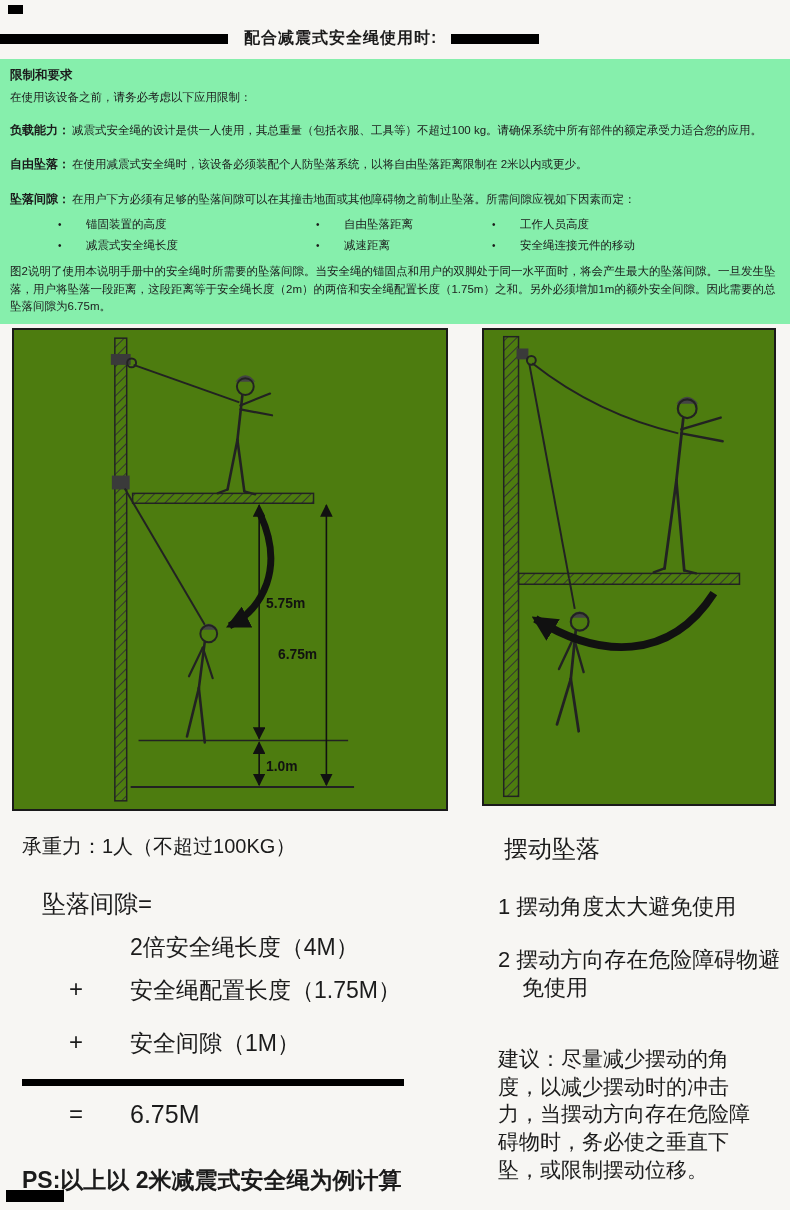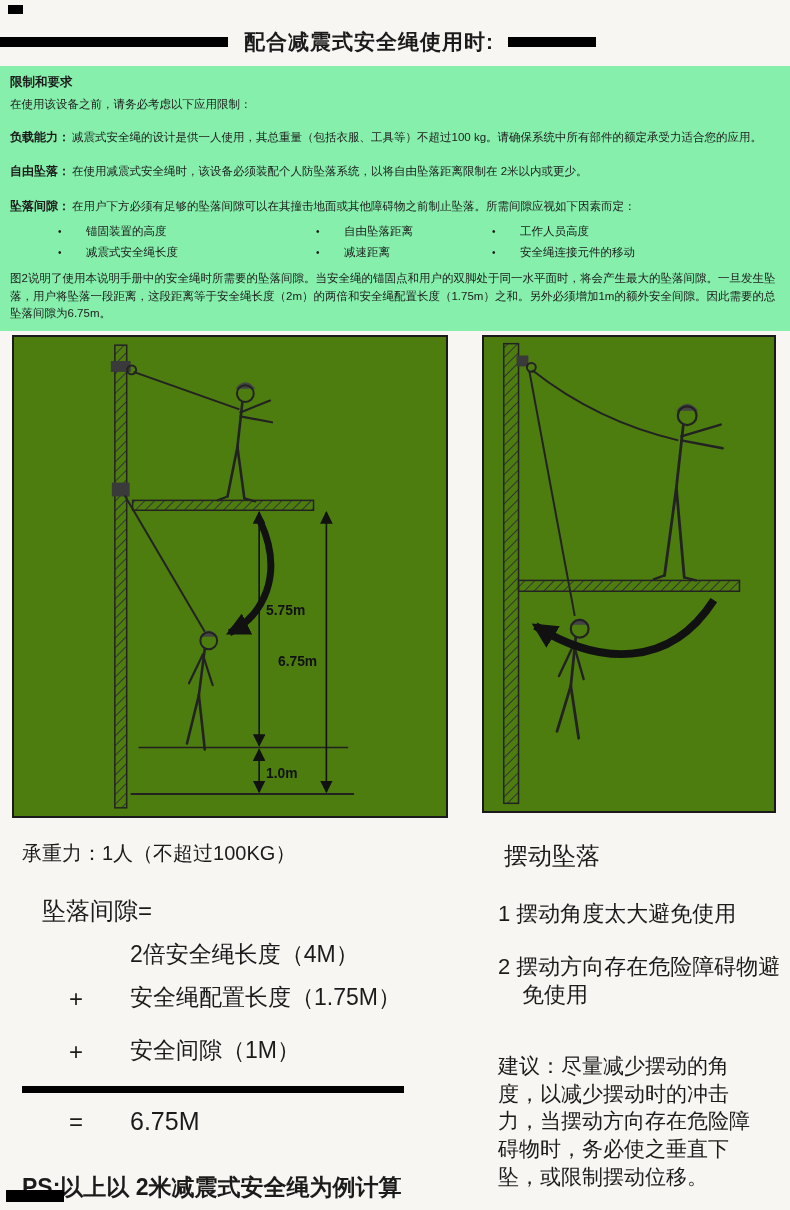--- a/index.html
+++ b/index.html
@@ -9,42 +9,42 @@
     background:#f7f6f3; color:#1b1b1b;
     font-family:"Liberation Sans","DejaVu Sans",sans-serif;
   }
   .corner-mark-top { position:absolute; top:5px; left:8px; width:15px; height:9px; background:#000; }
   .corner-mark-bottom { position:absolute; bottom:8px; left:6px; width:58px; height:12px; background:#000; }
 
   .title-row { display:flex; align-items:center; padding-top:28px; }
   .title-bar { height:10px; background:#000; }
   .title-bar.left { width:228px; }
   .title-bar.right { width:88px; }
-  h1.title { font-size:21px; font-weight:bold; margin:0 14px 0 16px; letter-spacing:1px; white-space:nowrap; }
+  h1.title { font-size:16px; font-weight:bold; margin:0 14px 0 16px; letter-spacing:1px; white-space:nowrap; }
 
   .restrictions { background:#86efac; margin-top:10px; padding:8px 12px 8px 10px; }
   .restrictions h2 { font-size:12.5px; font-weight:bold; }
   .restrictions .intro { font-size:11.5px; margin-top:6px; }
   .restriction { font-size:11.5px; margin-top:16px; line-height:1.5; }
   .restriction b { font-size:12px; margin-right:2px; }
   .factors-grid { display:grid; grid-template-columns:258px 176px auto; row-gap:6px; margin:9px 0 0 48px; font-size:11.5px; }
   .factor .bullet { display:inline-block; width:28px; font-size:10px; }
   .figure-note { font-size:11.5px; line-height:1.55; margin-top:10px; }
 
   .figures-row { display:flex; gap:34px; padding:4px 10px 0 12px; align-items:flex-start; }
   .fig-box { border:2.5px solid #1a1a1a; background:#4d7c0f; }
   svg { display:block; }
   svg text { font-family:"Liberation Sans","DejaVu Sans",sans-serif; font-weight:bold; font-size:14px; fill:#111; }
 
   .bottom-area { display:flex; margin-top:22px; }
   .col-left { flex:0 0 498px; padding-left:22px; }
   .col-right { flex:1; padding-right:6px; }
   .capacity { font-size:20px; }
   .clearance-eq { font-size:24px; margin-top:28px;margin-left:20px; }
-  .calc-row { display:flex; align-items:flex-end; margin-top:12px; font-size:23px; }
+  .calc-row { display:flex; align-items:flex-start; margin-top:12px; font-size:23px; }
   .calc-row .op { flex:0 0 108px; text-align:center; font-size:24px; }
   .calc-row.r3 { margin-top:22px; }
   .sum-rule { width:382px; height:7px; background:#000; margin-top:20px; }
   .calc-row.total { margin-top:14px; font-size:25px; }
   .ps { font-size:23px; font-weight:bold; margin-top:36px; }
 
   .swing-heading { font-size:24px; font-weight:normal; padding-left:6px; }
   .swing-rule { font-size:22px; margin-top:24px; line-height:1.3; padding-left:24px; text-indent:-24px; }
   .swing-rule.first { margin-top:28px; }
   .swing-advice { font-size:21px; font-weight:normal; line-height:1.32; margin-top:42px; width:272px; }

